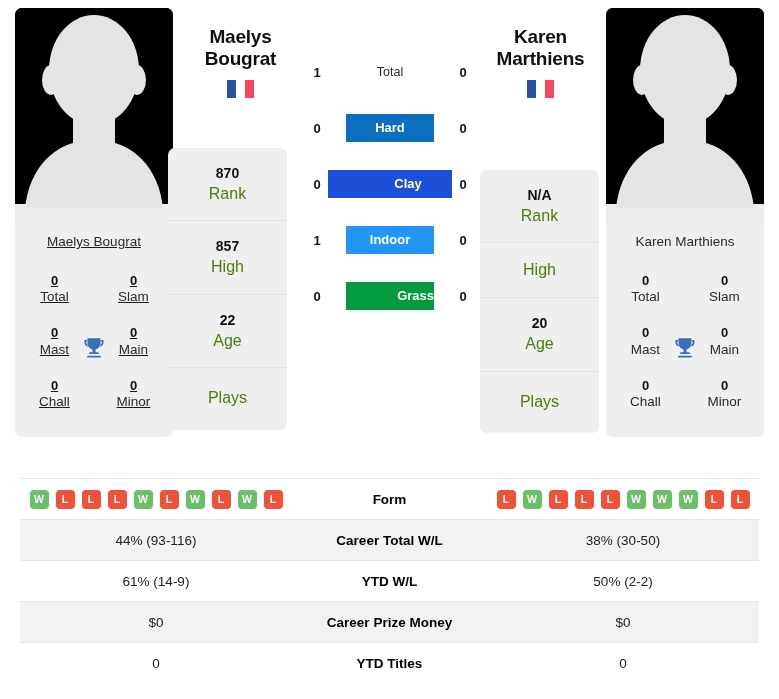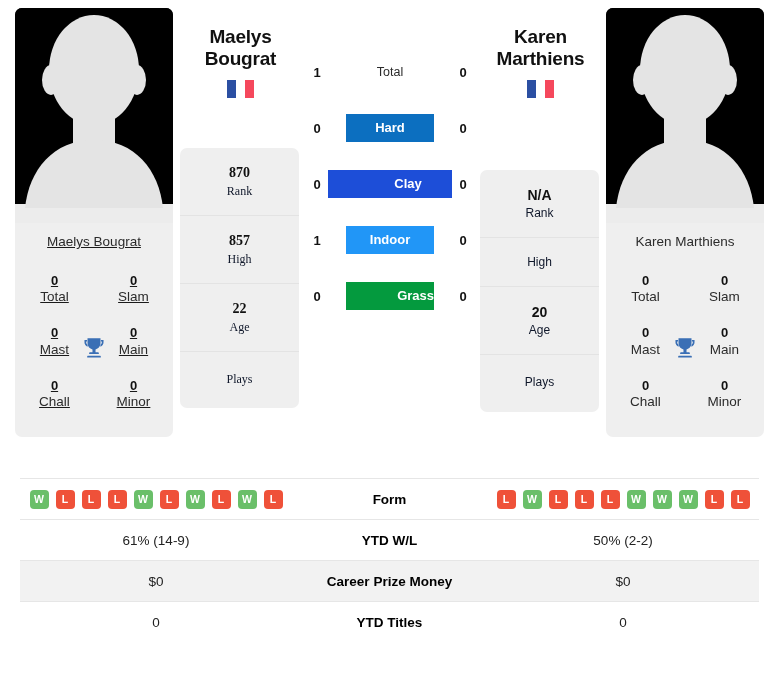--- a/index.html
+++ b/index.html
@@ -111,38 +111,38 @@
   .flag .f3 { background: #f5485c; }
 
   
   .rank-panel {
     position: absolute;
     width: 119px;
     background: #efefef;
     border-radius: 7px;
     overflow: hidden;
   }
-  .rank-panel.left  { left: 180px; top: 148px; font-family: Liberation Serif, serif; }
+  .rank-panel.left  { left: 168px; top: 148px; }
   .rank-panel.right { left: 480px; top: 170px; }
   .rank-row {
     text-align: center;
     padding: 16px 0 16px 0;
     border-bottom: 1px solid #e3e3e3;
   }
   .rank-row:last-child { border-bottom: none; }
   .rank-row .v {
     font-size: 14px;
     font-weight: bold;
     color: #111;
     line-height: 1.35;
     min-height: 0;
   }
   .rank-row .l {
-    font-size: 12px;
-    color: #0f172a;
+    font-size: 16px;
+    color: #4d7c0f;
     line-height: 1.35;
   }
   .rank-row.plays { padding: 19px 0 21px 0; }
 
   
   .surfaces {
     position: absolute;
     left: 306px;
     top: 58px;
     width: 168px;
@@ -432,20 +432,25 @@
               <div class="fb L">L</div>
               <div class="fb L">L</div>
               <div class="fb L">L</div>
               <div class="fb W">W</div>
               <div class="fb W">W</div>
               <div class="fb W">W</div>
               <div class="fb L">L</div>
               <div class="fb L">L</div>
             </div>
         </td>
+      </tr>
+      <tr class="shaded">
+        <td class="side">44% (93-116)</td>
+        <td class="mid">Career Total W/L</td>
+        <td class="side">38% (30-50)</td>
       </tr>
       <tr>
         <td class="side">61% (14-9)</td>
         <td class="mid">YTD W/L</td>
         <td class="side">50% (2-2)</td>
       </tr>
       <tr class="shaded">
         <td class="side">$0</td>
         <td class="mid">Career Prize Money</td>
         <td class="side">$0</td>

